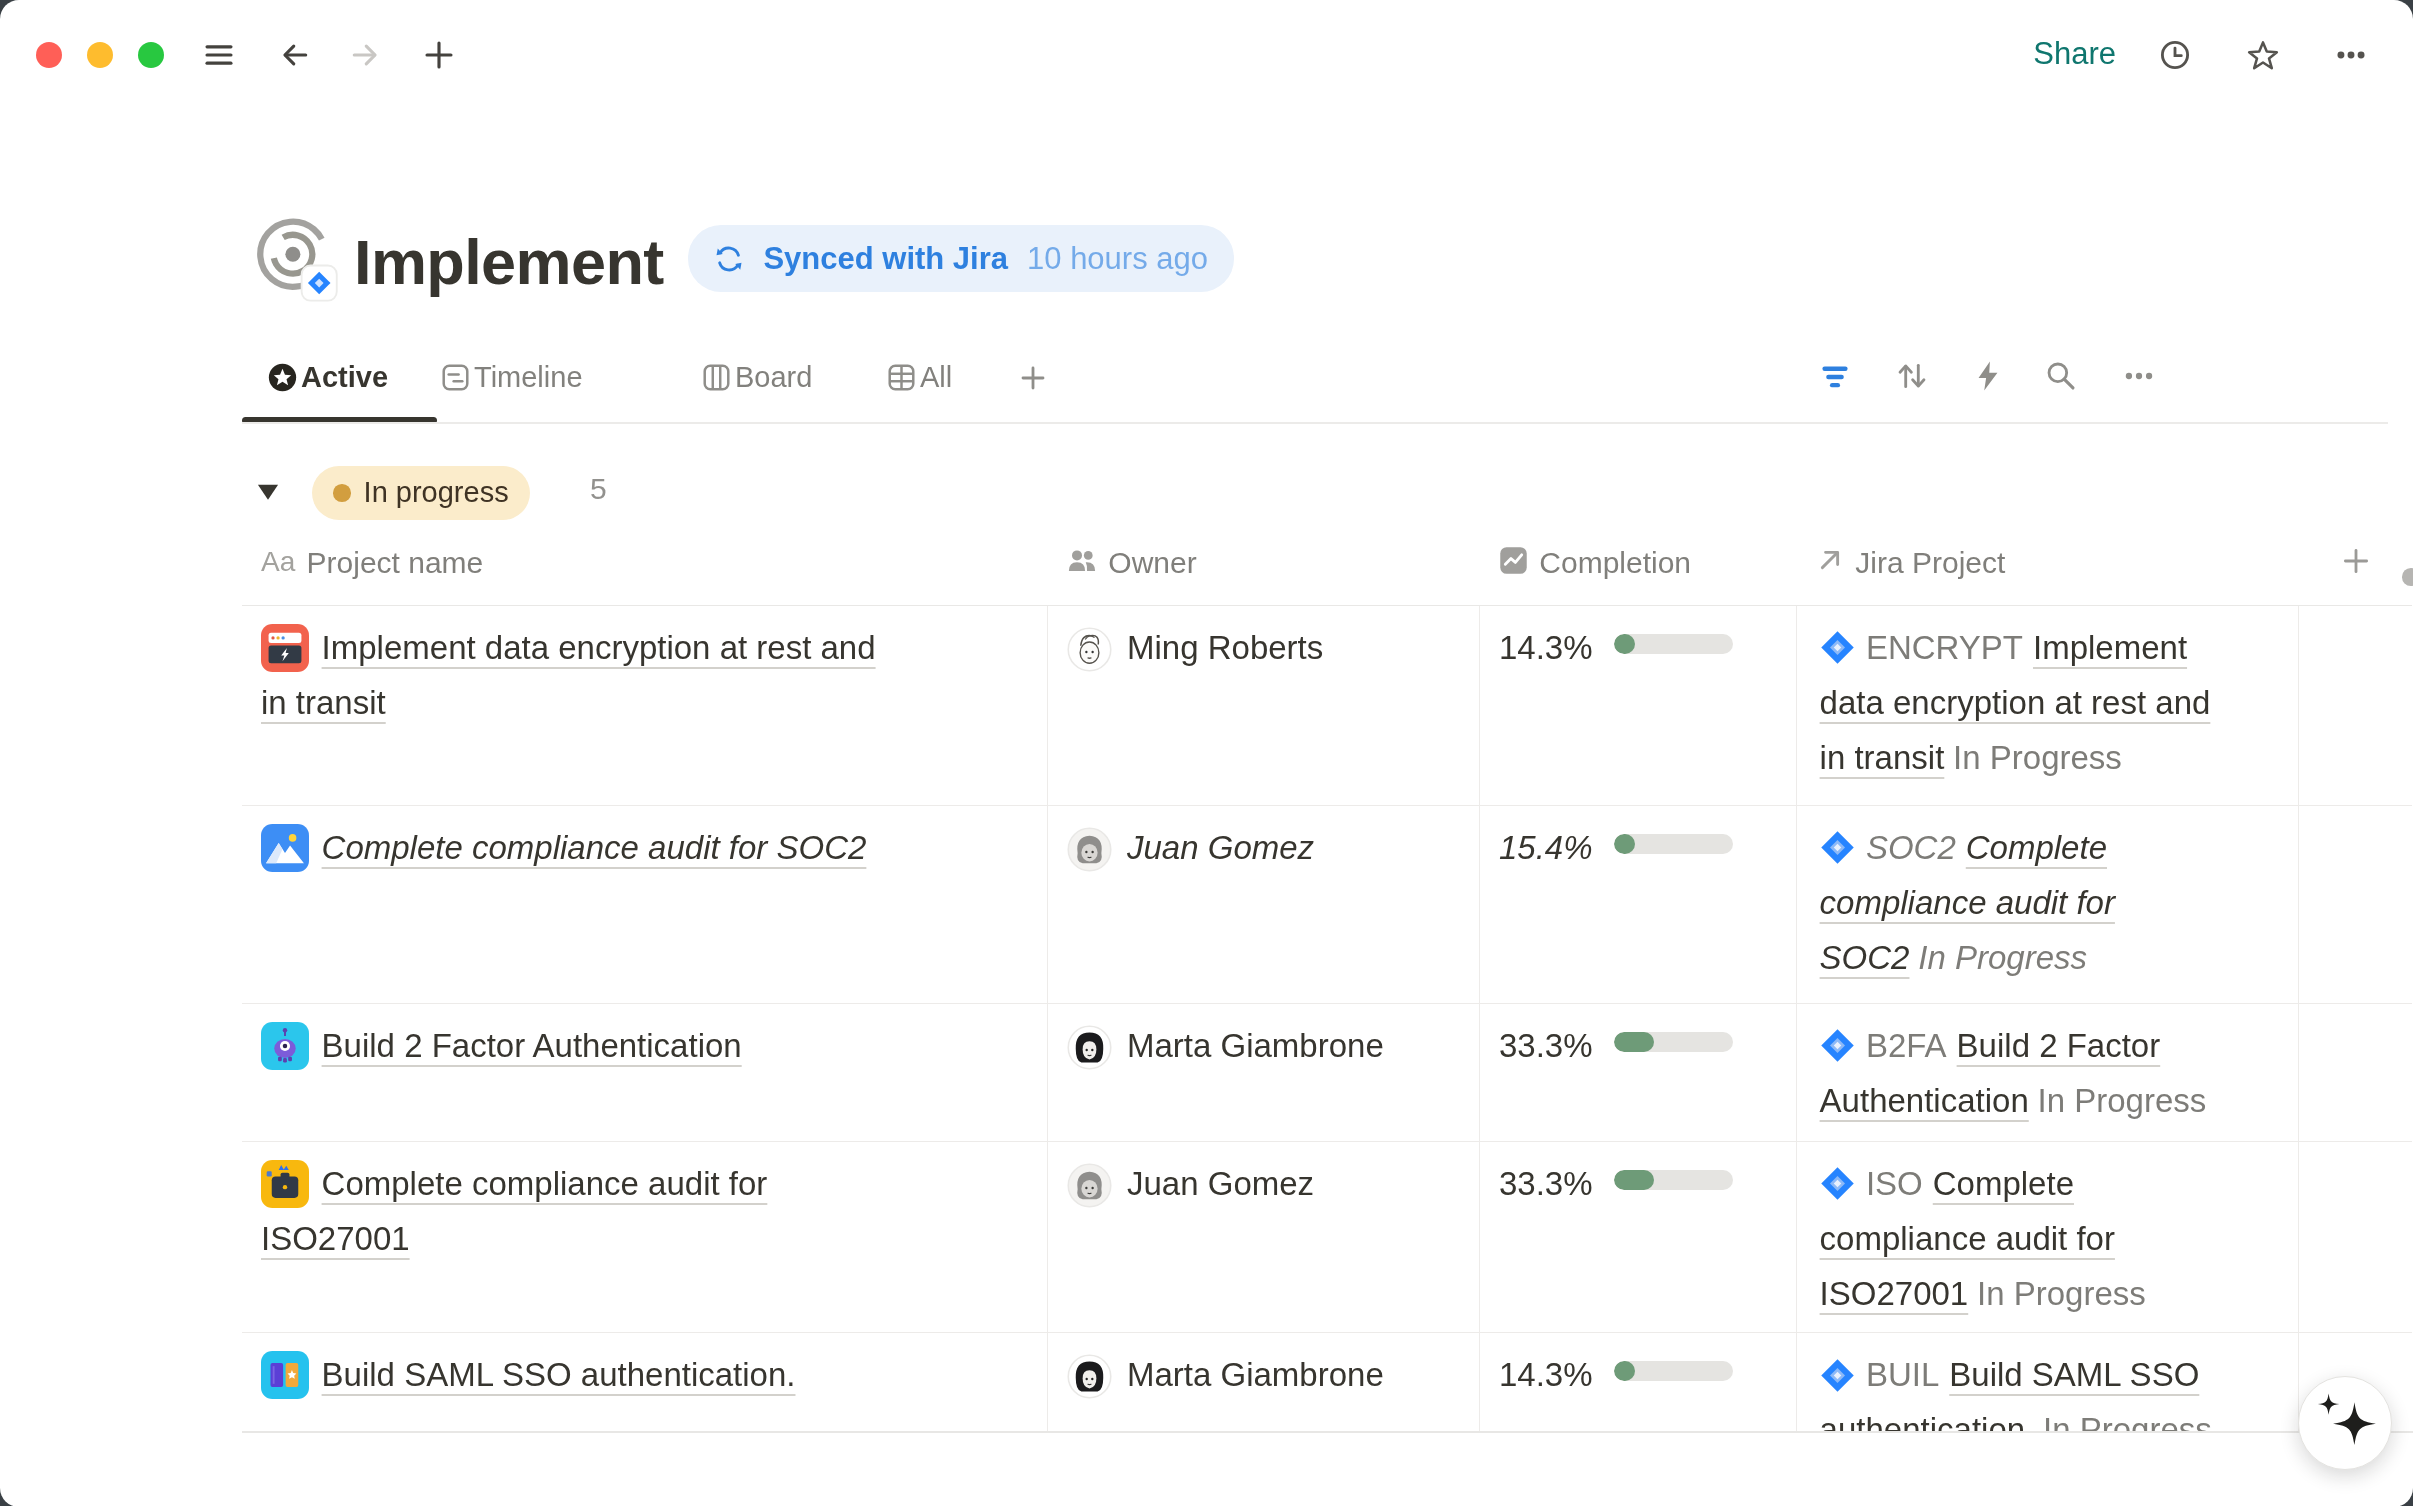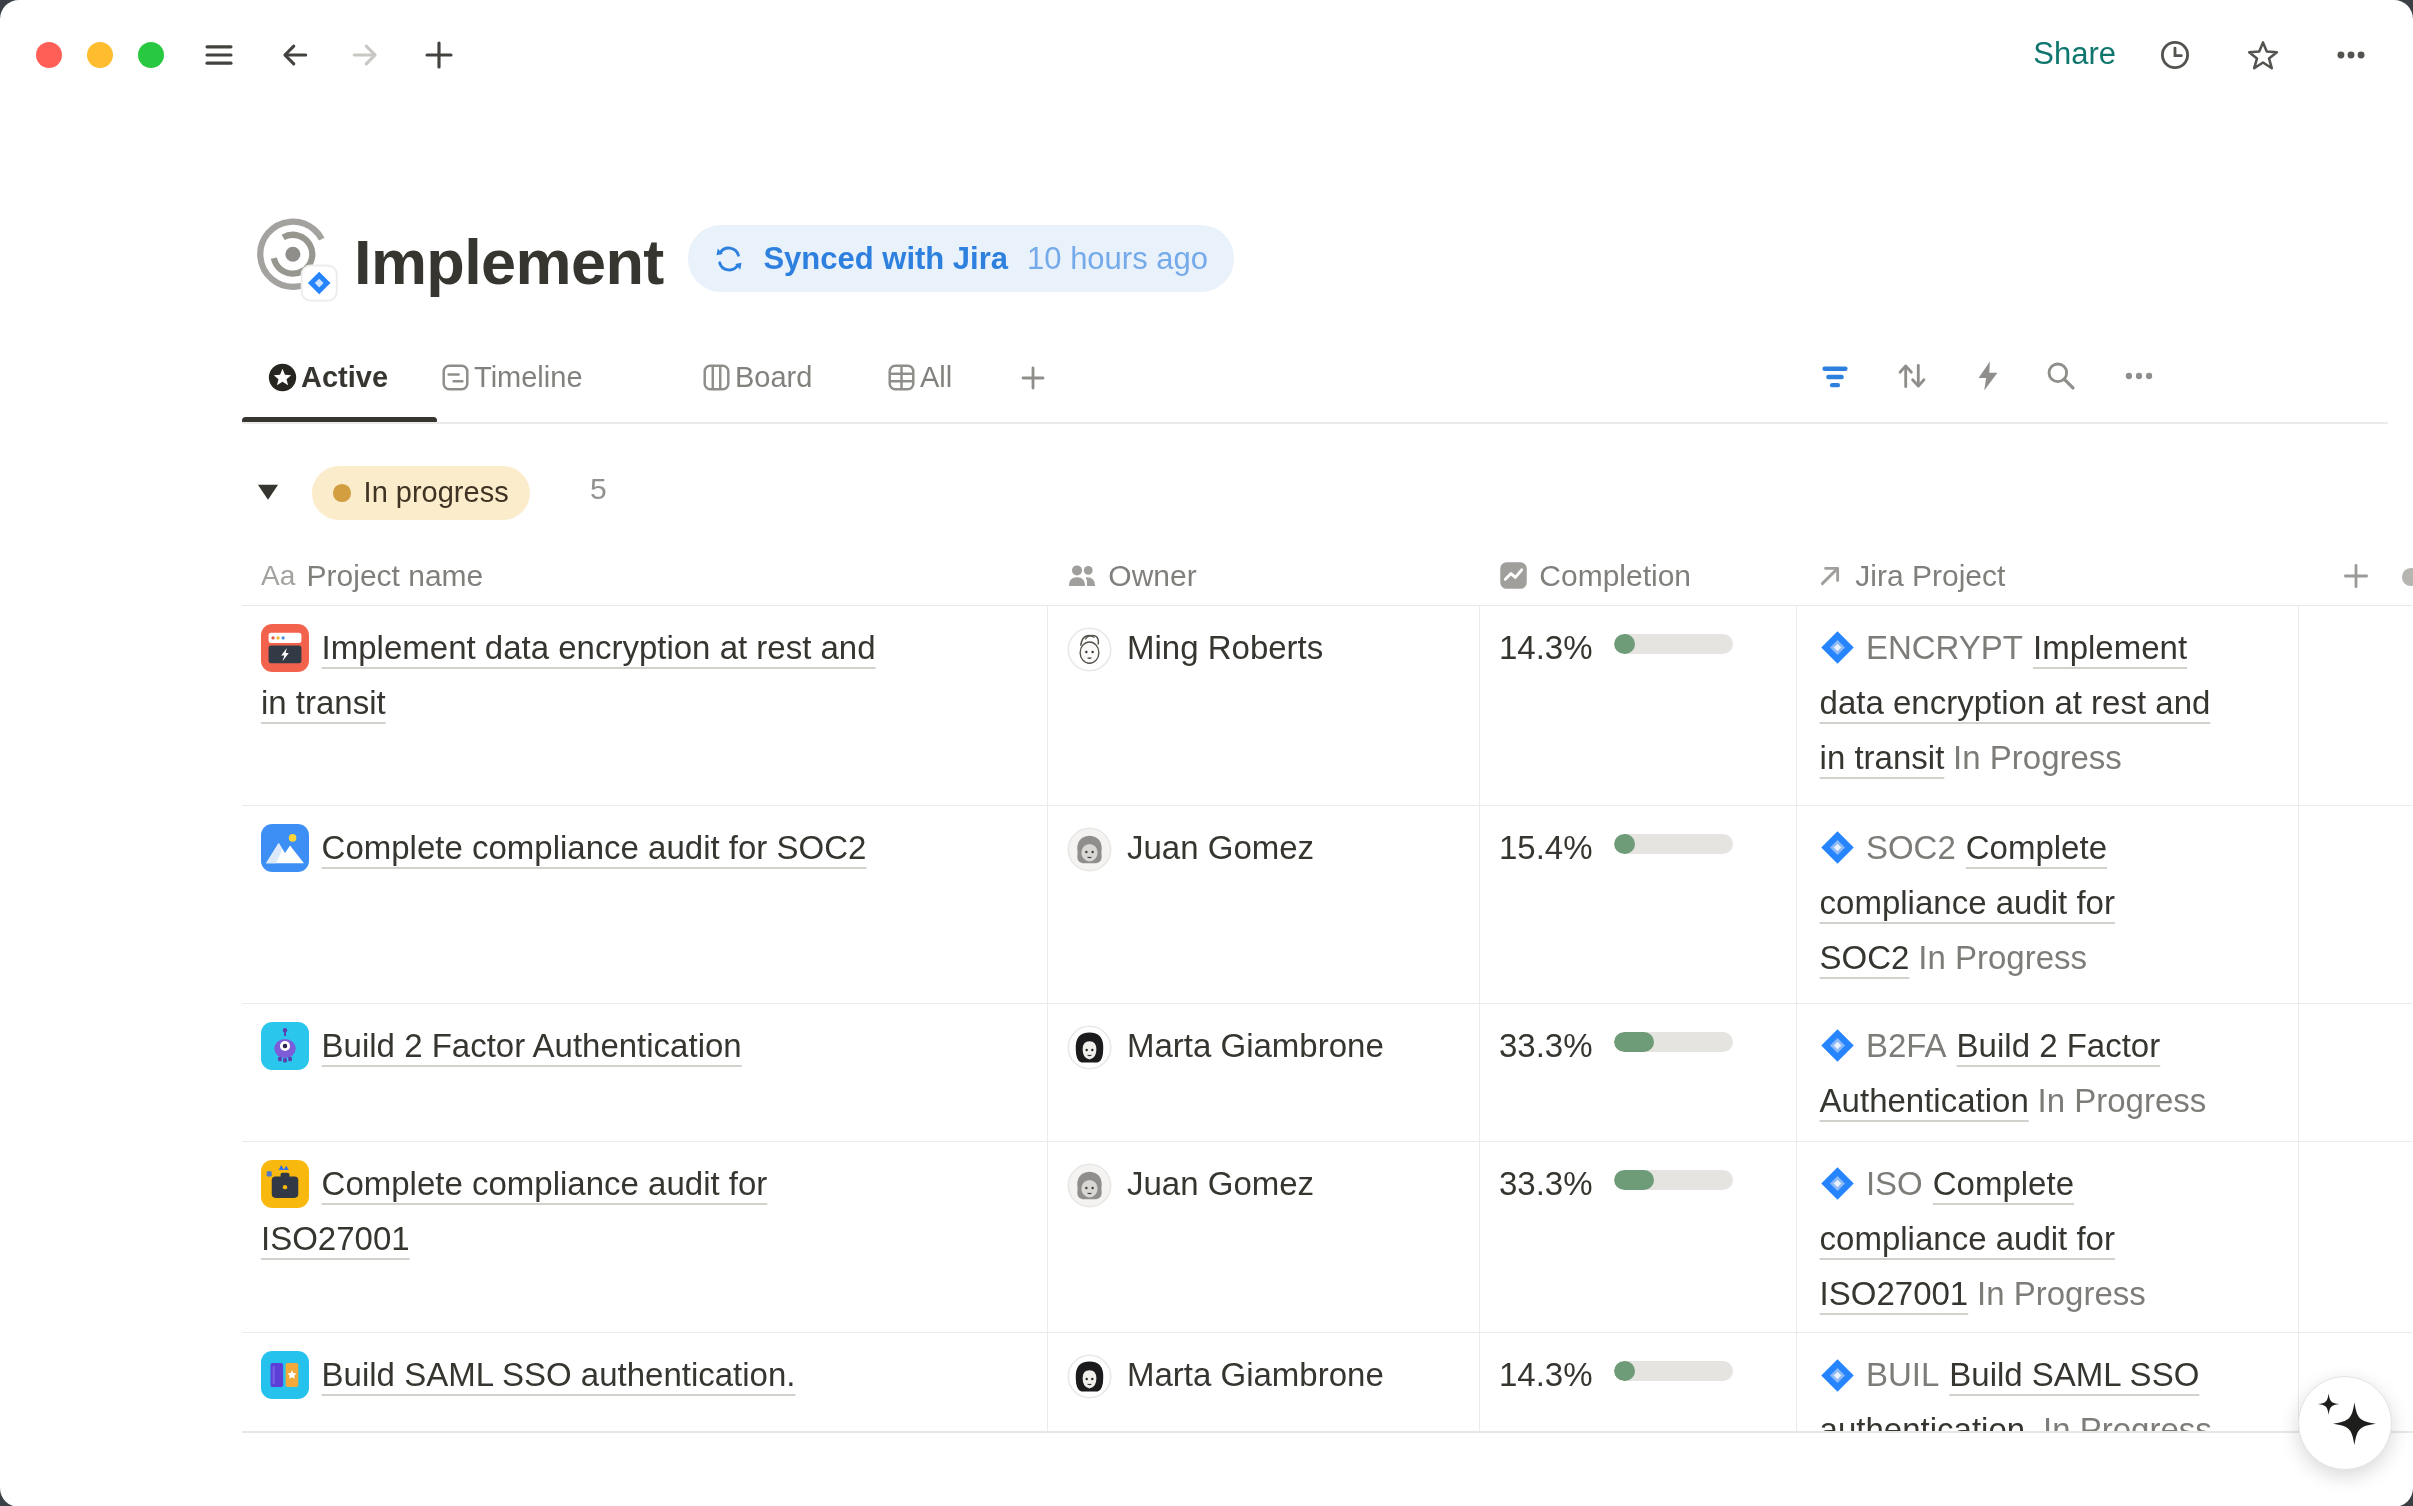--- a/index.html
+++ b/index.html
@@ -29,27 +29,27 @@
   .group{position:absolute;left:0;top:462px;width:2413px;height:69px;}
   .grp-toggle{position:absolute;left:256px;top:19px;width:24px;height:21.4px;}
   .grp-pill{position:absolute;left:312px;top:3.8px;height:54px;border-radius:27px;background:#fbeccb;display:inline-flex;align-items:center;gap:12.6px;padding:0 21.4px;}
   .grp-dot{width:17.6px;height:17.6px;border-radius:50%;background:#d29e3f;}
   .grp-lbl{font-size:29px;font-weight:500;color:#3f3324;}
   .grp-count{position:absolute;left:590px;top:10px;font-size:30px;color:#92918e;}
   
   .tablewrap{position:absolute;left:242px;top:546px;width:2172px;height:885px;overflow:hidden;}
   .bottomline{position:absolute;left:242px;top:1431px;width:2172px;height:1.9px;background:#e8e7e5;}
   .trow{display:grid;grid-template-columns:806px 432px 317px 502px 113px;}
-  .th{display:flex;align-items:center;gap:11.3px;height:60px;padding:0 19px;border-bottom:1.9px solid #e9e8e6;color:#807f7b;font-size:30px;box-sizing:border-box;}
+  .th{display:flex;gap:11.3px;height:60px;padding:0 19px;border-bottom:1.9px solid #e9e8e6;color:#807f7b;font-size:30px;box-sizing:border-box;}
   .th .aa{font-size:28px;color:#a3a29e;}
   .td{box-sizing:border-box;border-bottom:1.9px solid #edebe9;font-size:33px;line-height:55px;padding:14px 19px 11.3px 19px;}
   .td.cb{border-right:1.9px solid #edebe9;}
   .td.c1{padding-right:165px;}
   .td.c4{padding:14px 71px 11.3px 22.6px;}
-  .r1 .td{min-height:200px;} .r2 .td{min-height:198px;} .r3 .td{min-height:138px;} .r4 .td{min-height:180px;}
+  .r1 .td{min-height:200px;} .r2 .td{min-height:198px;font-style:italic;} .r3 .td{min-height:138px;} .r4 .td{min-height:180px;}
   .proj-icon{display:inline-block;width:48px;height:48px;vertical-align:-12.6px;margin-right:12.6px;}
   .ulink{font-weight:500;color:#37352f;text-decoration:underline;text-decoration-thickness:1.9px;text-decoration-color:#d3d1cc;text-underline-offset:8.2px;}
   .avatar{display:inline-block;width:45px;height:45px;vertical-align:-12.6px;margin-right:15px;}
   .pct{display:inline-block;min-width:92px;}
   .bar{display:inline-block;width:119px;height:20px;border-radius:10px;background:#e5e4e1;vertical-align:5px;margin-left:21.4px;position:relative;overflow:hidden;}
   .bar-fill{position:absolute;left:0;top:0;bottom:0;border-radius:10px;background:#6e9b78;}
   .jira-ic{display:inline-block;width:35px;height:35px;vertical-align:-6.3px;margin-right:11.3px;}
   .jkey{color:#7d7c78;margin-right:10px;}
   .jstatus{color:#7d7c78;margin-left:8.8px;}
   .half-dot{position:absolute;left:2402px;top:568px;width:17.6px;height:17.6px;border-radius:50%;background:#b6b5b2;}

